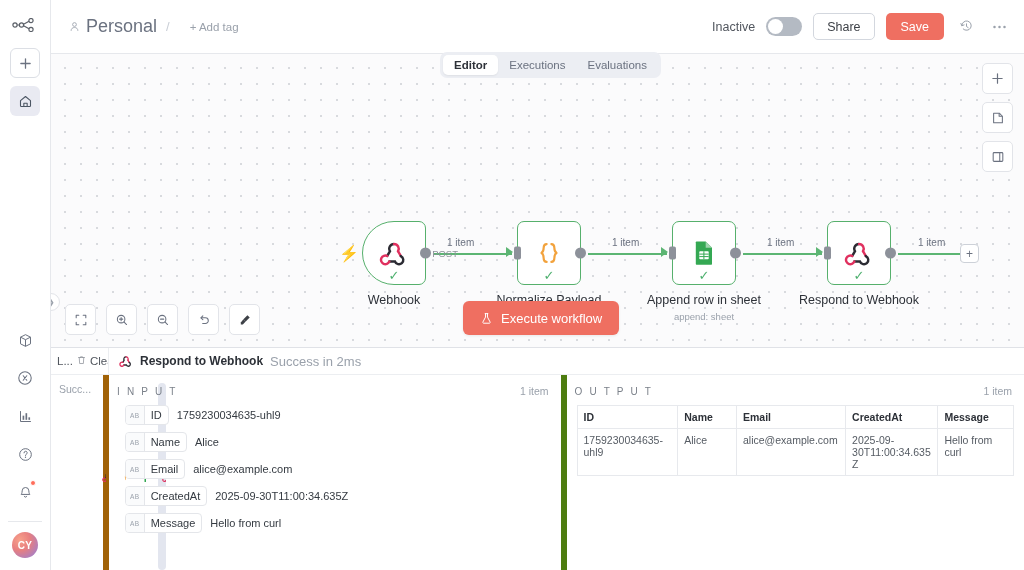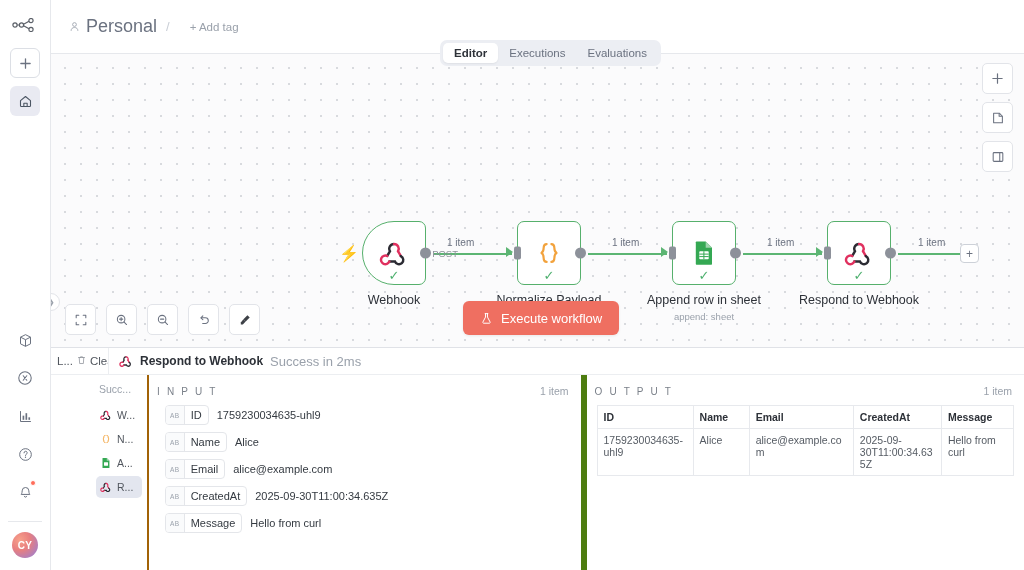--- a/index.html
+++ b/index.html
@@ -78,21 +78,21 @@
     background: #ef6f61; color: #fff; font-size: 12.5px; font-weight: 500; cursor: pointer;
     display:flex; align-items:center;
   }
   .icon-btn-plain {
     width: 22px; height: 22px; display:flex; align-items:center; justify-content:center;
     color:#9aa1ab; cursor:pointer; background:none; border:none;
   }
 
   
   .tabs {
-    position: absolute; left: 389px; top: 40px;
+    position: absolute; left: 389px; top: 52px;
     display: flex; align-items: center; gap: 0;
     background: #eceef3; border-radius: 7px; padding: 3px; z-index: 8;
   }
   .tab {
     font-size: 11.5px; color: #6b7280; padding: 4px 11px; border-radius: 5px;
     cursor: pointer; white-space: nowrap;
   }
   .tab.active { background: #fff; color: #2d3138; font-weight: 600; box-shadow: 0 1px 2px rgba(0,0,0,.06); }
 
   
@@ -201,22 +201,22 @@
   .ndv-head-mid { display: flex; align-items: center; gap: 7px; padding-left: 10px; flex: 1 1 auto; }
   .ndv-node-name { font-size: 12px; font-weight: 600; color: #2d3138; }
   .ndv-status { font-size: 13px; color: #9aa1ab; }
   .ndv-head-right { display: flex; align-items: center; gap: 7px; padding-right: 10px; }
   .pill {
     font-size: 11px; color: #51565e; border: 1px solid #dcdfe5; border-radius: 4px;
     padding: 2px 8px; background: #f4f5f7; cursor: pointer;
   }
   .ndv-body { flex: 1 1 auto; display: flex; min-height: 0; }
   .ndv-side {
-    width: 58px; flex: 0 0 58px; border-right: 2px solid #a16207;
-    padding-top: 8px; display: flex; flex-direction: column; gap: 2px; margin-left: 40px;
+    width: 58px; flex: 0 0 58px; border-right: 6px solid #a16207;
+    padding-top: 8px; display: flex; flex-direction: row; gap: 2px;
   }
   .side-status { font-size: 10.5px; color: #9aa1ab; padding: 0 0 7px 8px; }
   .side-item {
     display: flex; align-items: center; gap: 5px; margin: 0 5px; padding: 5px 4px;
     border-radius: 5px; font-size: 10.5px; color: #51565e; cursor: pointer; overflow:hidden;
   }
   .side-item.active { background: #e3e6ef; }
 
   .io-wrap { flex: 1 1 auto; display: flex; min-width: 0; }
   .io-panel { flex: 1 1 50%; min-width: 0; display: flex; flex-direction: column; }
@@ -327,20 +327,42 @@
           <svg width="11" height="11" viewBox="0 0 14 14" fill="none">
             <circle cx="7" cy="4.5" r="2.4" stroke="#9aa1ab" stroke-width="1.1"></circle>
             <path d="M2.7 12c0-2.4 1.9-3.7 4.3-3.7S11.3 9.6 11.3 12" stroke="#9aa1ab" stroke-width="1.1" stroke-linecap="round"></path>
           </svg>
         </span>
         <span>Personal</span>
       </div>
       <span class="crumb-sep">/</span>
       <span class="add-tag">+ Add tag</span>
 
+      <div class="hdr-right">
+        <span class="inactive-lbl">Inactive</span>
+        <div class="toggle">
+            <div class="knob"></div>
+          </div>
+        <button class="btn-share">Share</button>
+        <button class="btn-save">Save</button>
+        <span class="icon-btn-plain">
+          <svg width="15" height="15" viewBox="0 0 18 18" fill="none">
+            <path d="M3.4 8a5.6 5.6 0 1 1 1.7 4" stroke="#9aa1ab" stroke-width="1.2" stroke-linecap="round"></path>
+            <path d="M2.3 5.4l1.1 2.7 2.7-1" stroke="#9aa1ab" stroke-width="1.2" stroke-linecap="round" stroke-linejoin="round"></path>
+            <path d="M9 5.8V9l2 1.3" stroke="#9aa1ab" stroke-width="1.2" stroke-linecap="round"></path>
+          </svg>
+        </span>
+        <span class="icon-btn-plain">
+          <svg width="15" height="4" viewBox="0 0 18 4">
+            <circle cx="3" cy="2" r="1.5" fill="#9aa1ab"></circle>
+              <circle cx="9" cy="2" r="1.5" fill="#9aa1ab"></circle>
+              <circle cx="15" cy="2" r="1.5" fill="#9aa1ab"></circle>
+          </svg>
+        </span>
+      </div>
     </div>
 
     <div class="tabs">
       <div class="tab active">Editor</div>
       <div class="tab">Executions</div>
       <div class="tab">Evaluations</div>
     </div>
 
     <div class="canvas">
 

